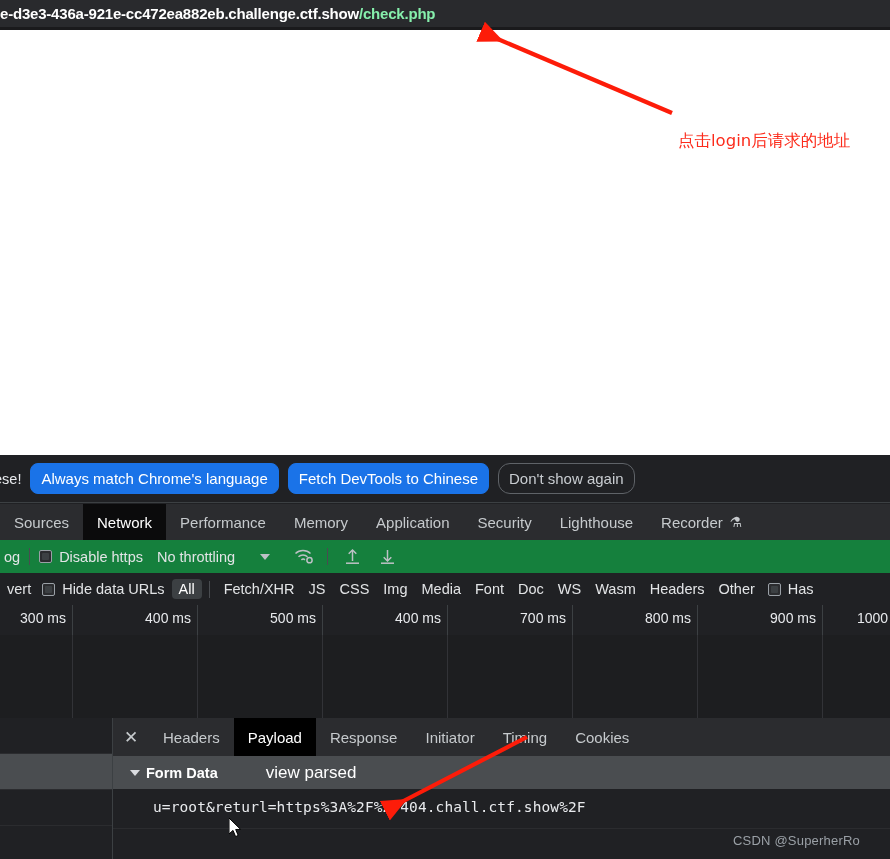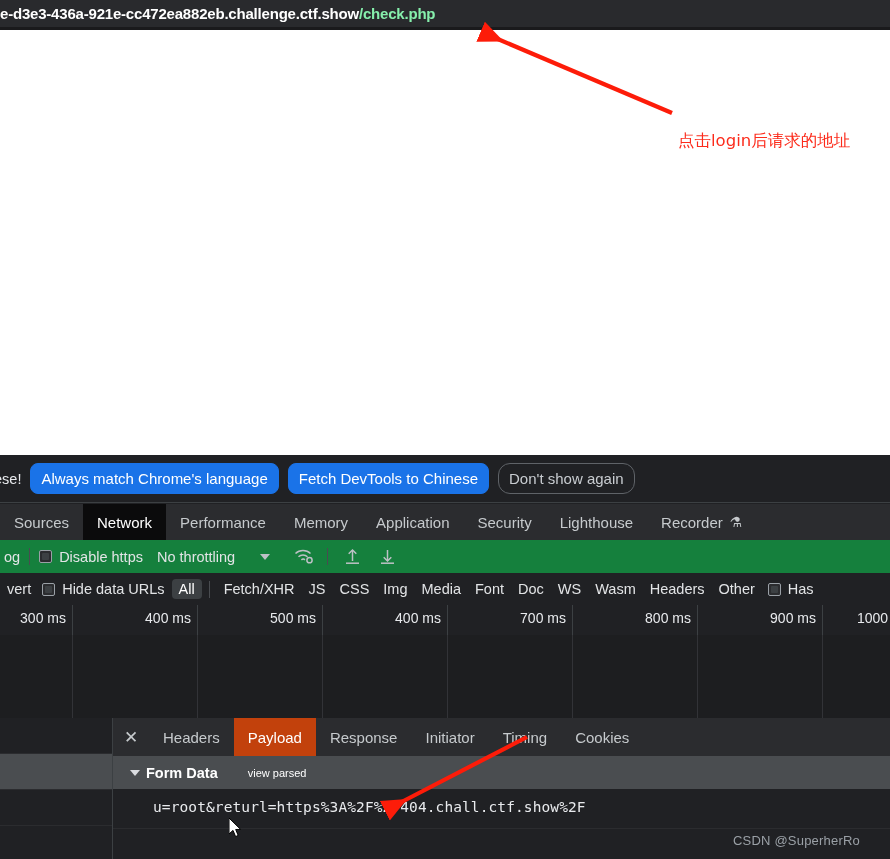--- a/index.html
+++ b/index.html
@@ -142,35 +142,35 @@
     background:#202124;overflow:hidden;
   }
   .subtabs{
     position:absolute;left:0;top:0;width:777px;height:38px;
     background:#2b2c2f;border-bottom:1px solid #3c4043;
     display:flex;align-items:stretch;
   }
   .subtab{
     display:flex;align-items:center;padding:0 14px;font-size:15px;color:#c6cacd;white-space:nowrap;
   }
-  .subtab.active{background:#c2410c;color:#ffffff;}
+  .subtab.active{background:#000000;color:#ffffff;}
   .closex{
     display:flex;align-items:center;justify-content:center;width:36px;
     font-size:17px;color:#c6cacd;
   }
   .formhdr{
     position:absolute;left:0;top:38px;width:777px;height:33px;
     background:#4a4d50;display:flex;align-items:center;border-bottom:1px solid #2b2c2f;
   }
   .tri{
     width:0;height:0;border-left:5px solid transparent;border-right:5px solid transparent;
     border-top:6px solid #dadce0;margin-left:17px;margin-right:6px;
   }
   .formhdr .ttl{font-size:14.5px;font-weight:bold;color:#ffffff;}
-  .formhdr .vp{font-size:11px;color:#ffffff;margin-left:30px;}
+  .formhdr .vp{font-size:17px;color:#ffffff;margin-left:48px;}
   .formbody{
     position:absolute;left:0;top:71px;width:777px;height:70px;background:#202124;
   }
   .formval{
     position:absolute;left:40px;top:10px;font-size:14.5px;color:#e8eaed;
     font-family:"DejaVu Sans Mono","Liberation Mono",monospace;
     letter-spacing:0.1px;white-space:nowrap;
   }
   .rowline{position:absolute;left:0;right:0;height:1px;background:#2b2c2f;}
   .cursor{position:absolute;left:229px;top:818px;width:13px;height:20px;}

